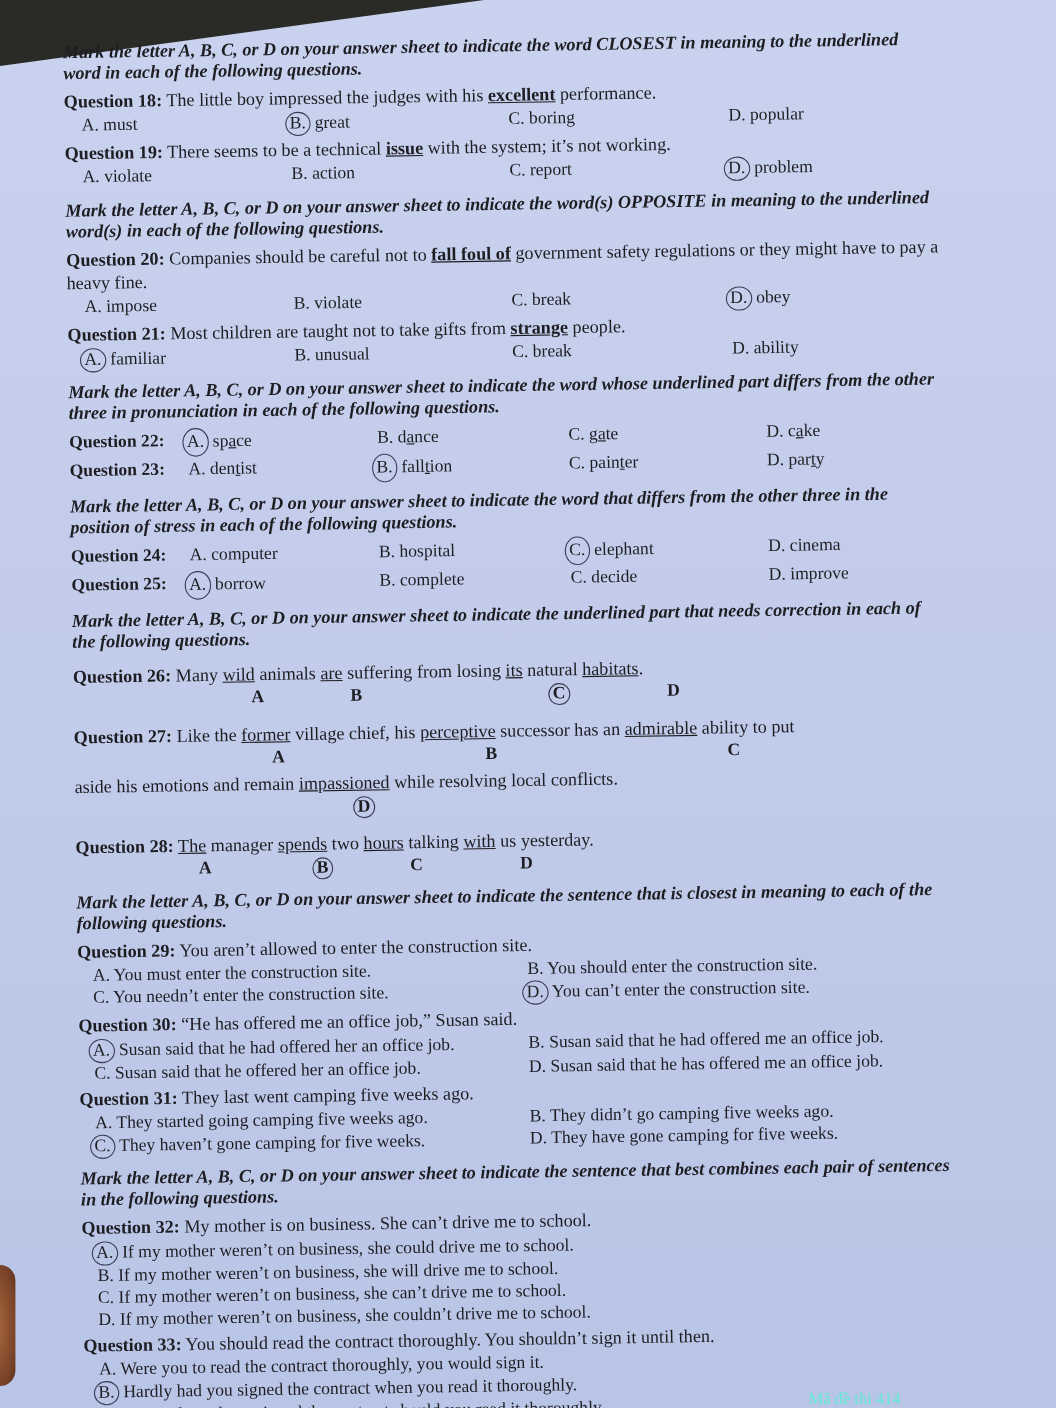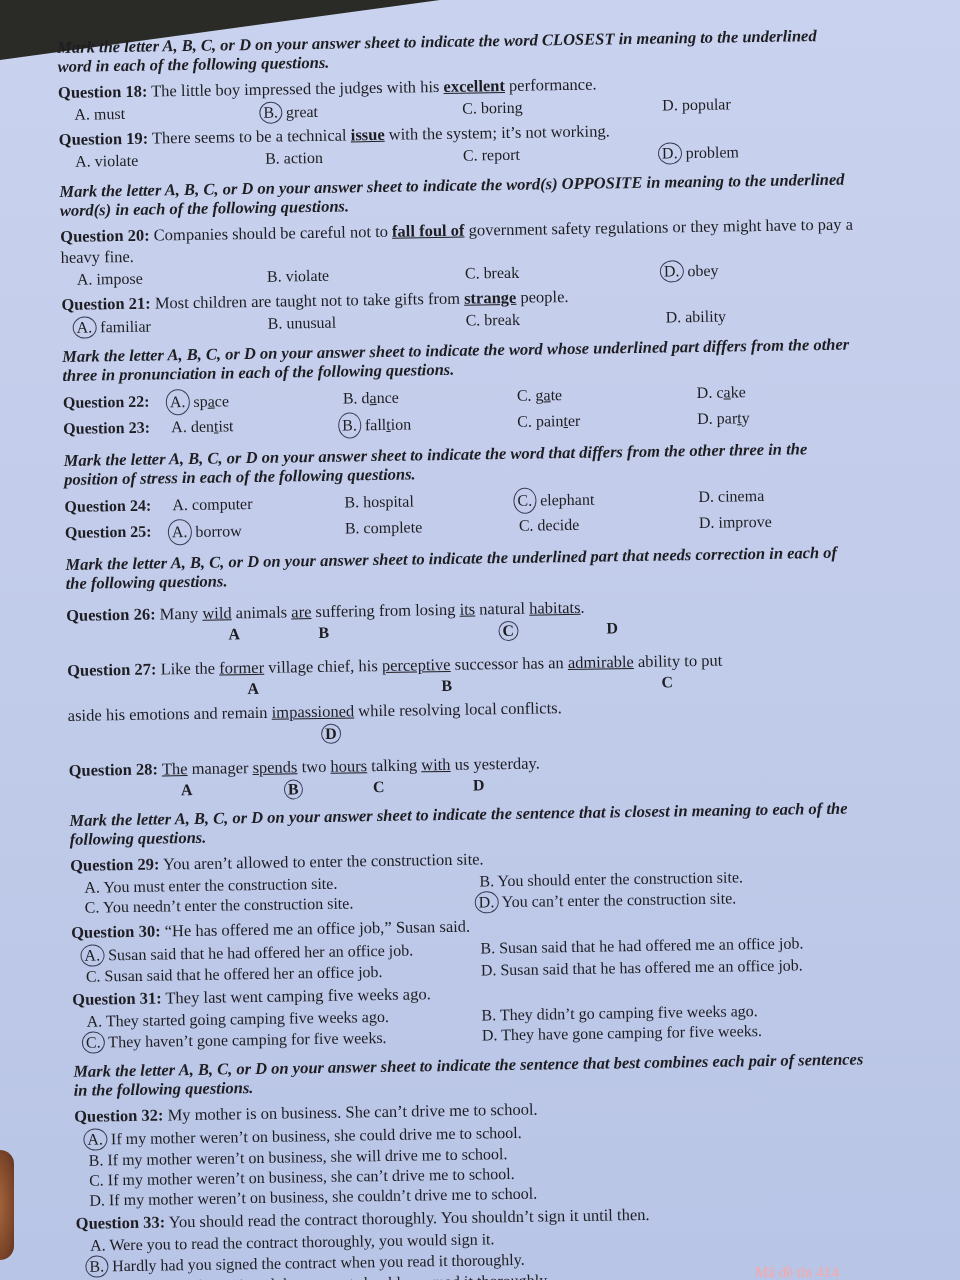--- a/index.html
+++ b/index.html
@@ -27,21 +27,21 @@
   .ub { text-decoration: underline; font-weight: bold; }
   .opts4 { display: grid; grid-template-columns: 190px 198px 200px 180px; font-size: 16px; line-height: 20px; padding-left: 16px; }
   .opts2 { display: grid; grid-template-columns: 395px 400px; font-size: 16px; line-height: 20px; padding-left: 14px; }
   .opts1 { font-size: 16px; line-height: 20px; padding-left: 14px; }
   .circled { display: inline-block; border: 1.5px solid #3a3c55; border-radius: 50%; padding: 0 3px; margin-left: -5px; }
   .inline-q { display: grid; grid-template-columns: 108px 172px 174px 180px 180px; font-size: 16px; line-height: 24px; }
   .inline-q .qlabel { font-size: 16px; }
   .marks { position: relative; height: 20px; font-weight: bold; font-size: 16px; }
   .marks span { position: absolute; top: 0; }
   .err-q { margin-top: 12px; }
-  .footer { position: absolute; left: 755px; top: 1264px; font-size: 15px; color: #fca5a5; }
+  .footer { position: absolute; left: 735px; top: 1264px; font-size: 15px; color: #5eead4; }
 </style>
 </head>
 <body>
 
 <div class="page"></div>
 <div class="thumb"></div>
 
 <div class="content">
 
   <div class="instr">Mark the letter A, B, C, or D on your answer sheet to indicate the word CLOSEST in meaning to the underlined word in each of the following questions.</div>

